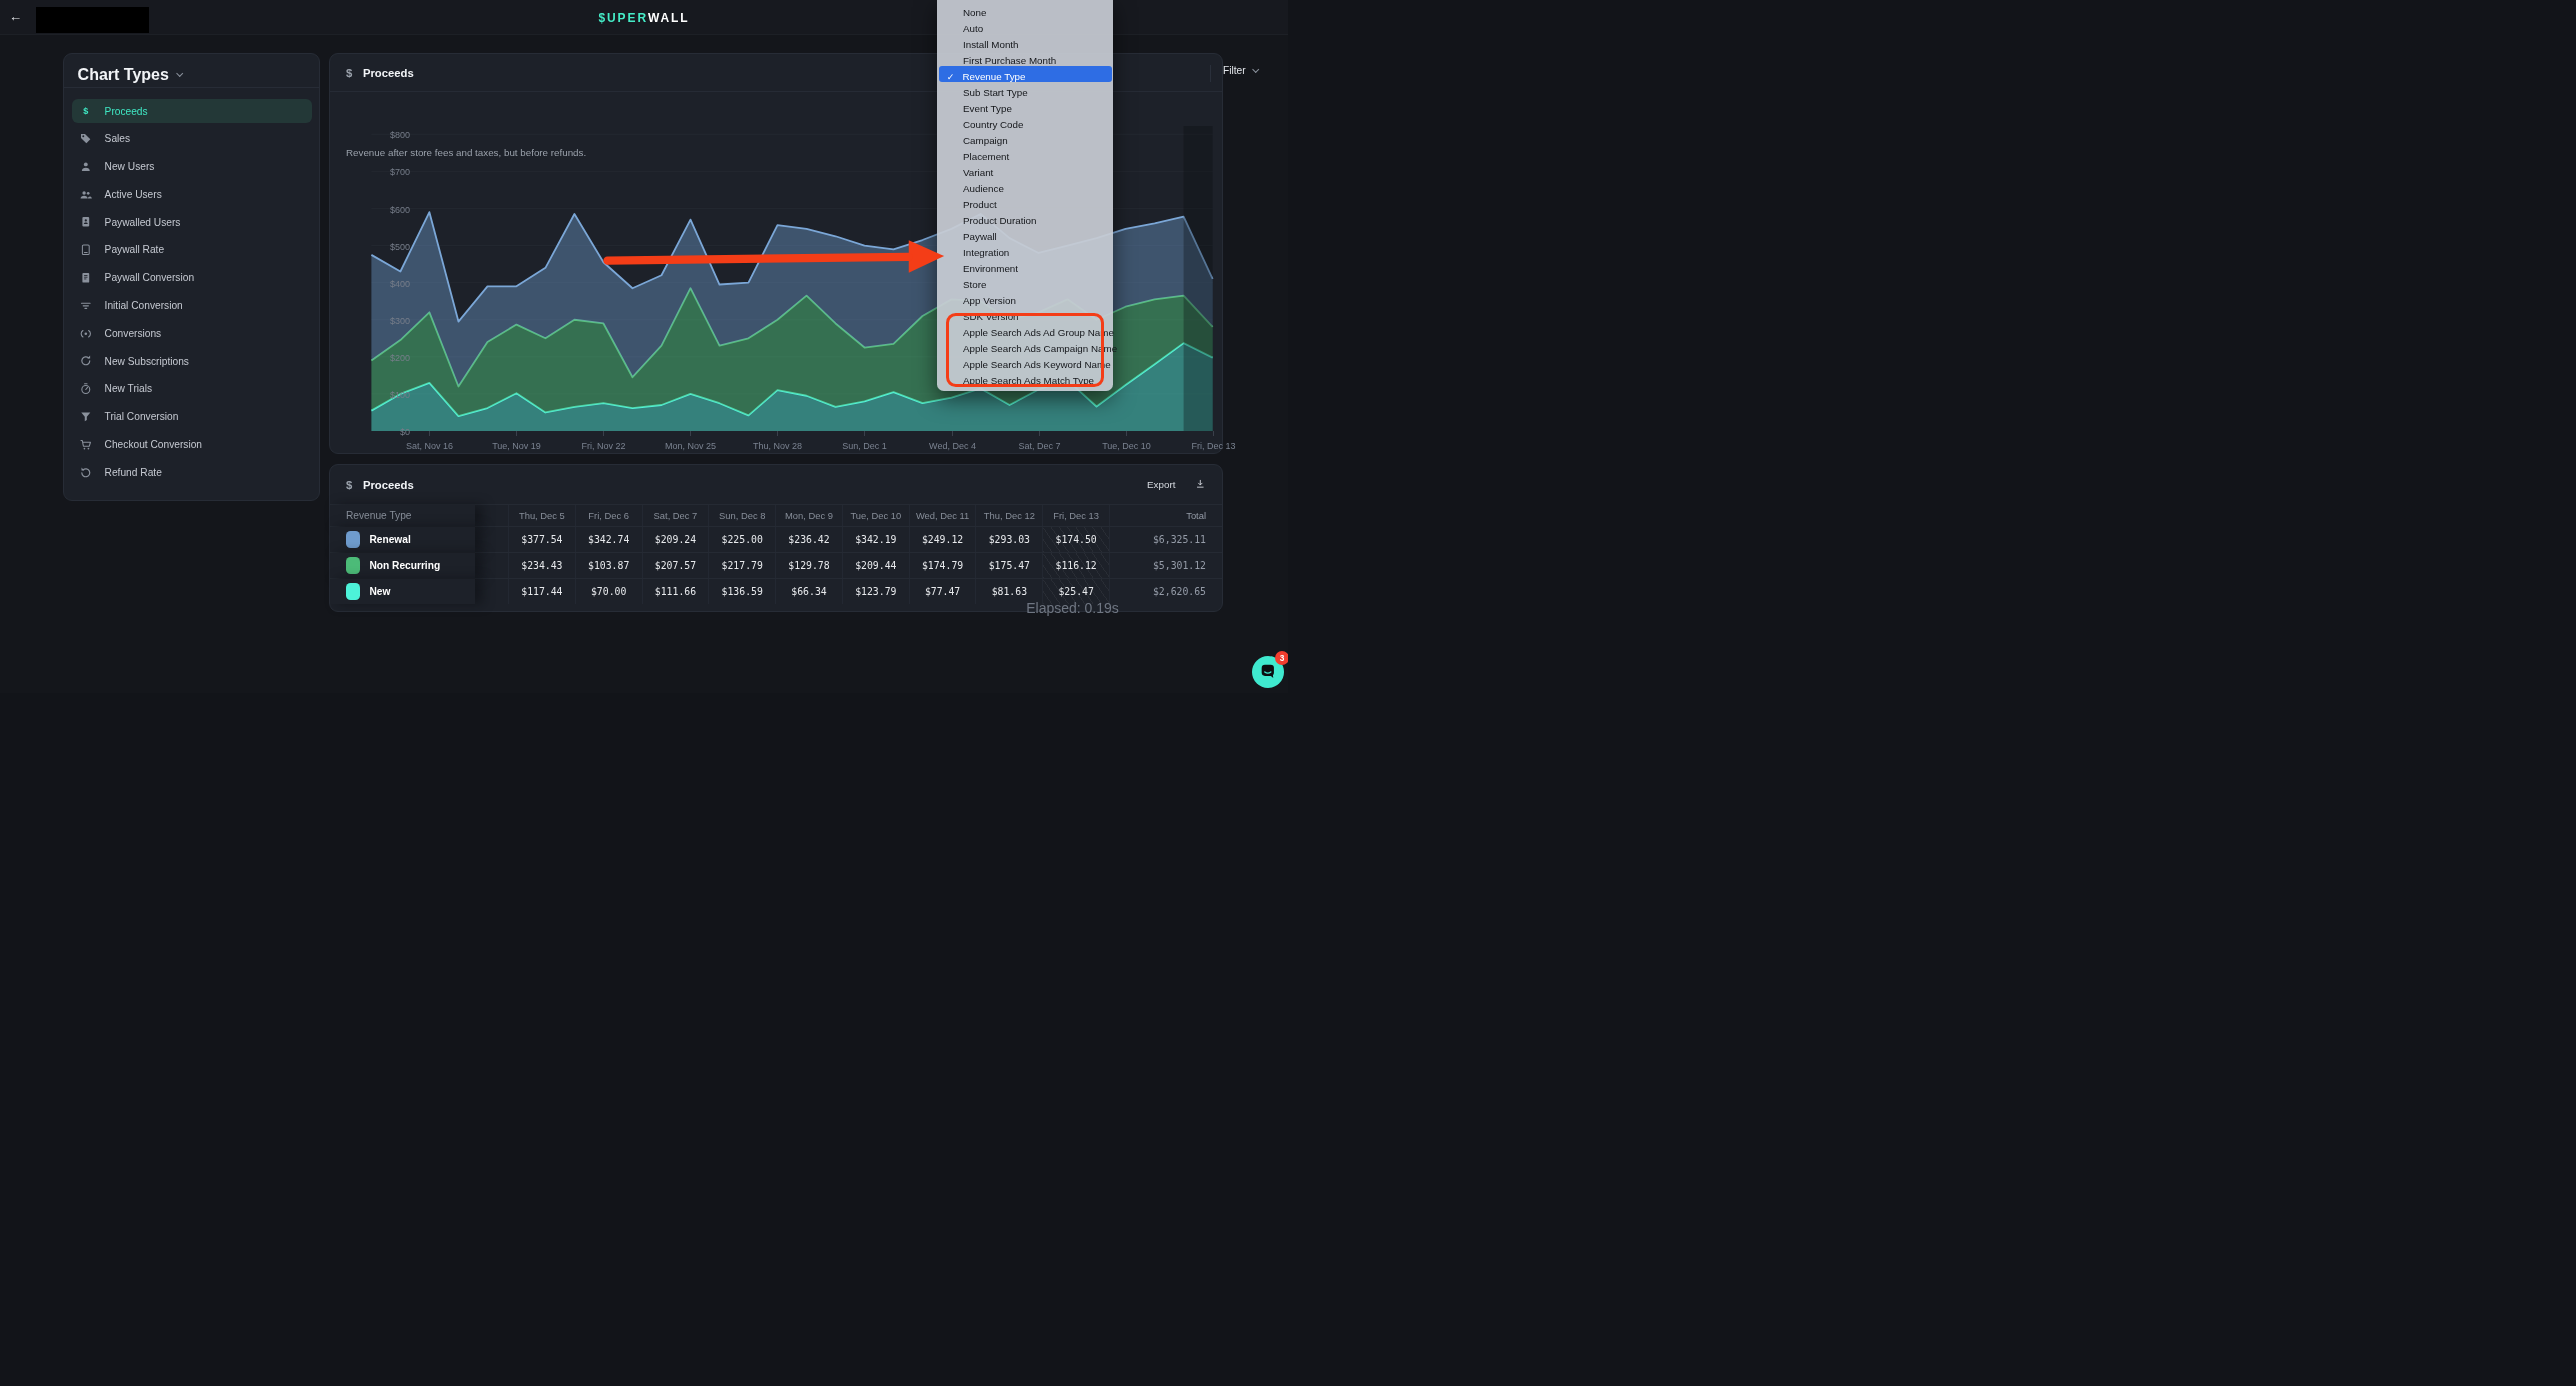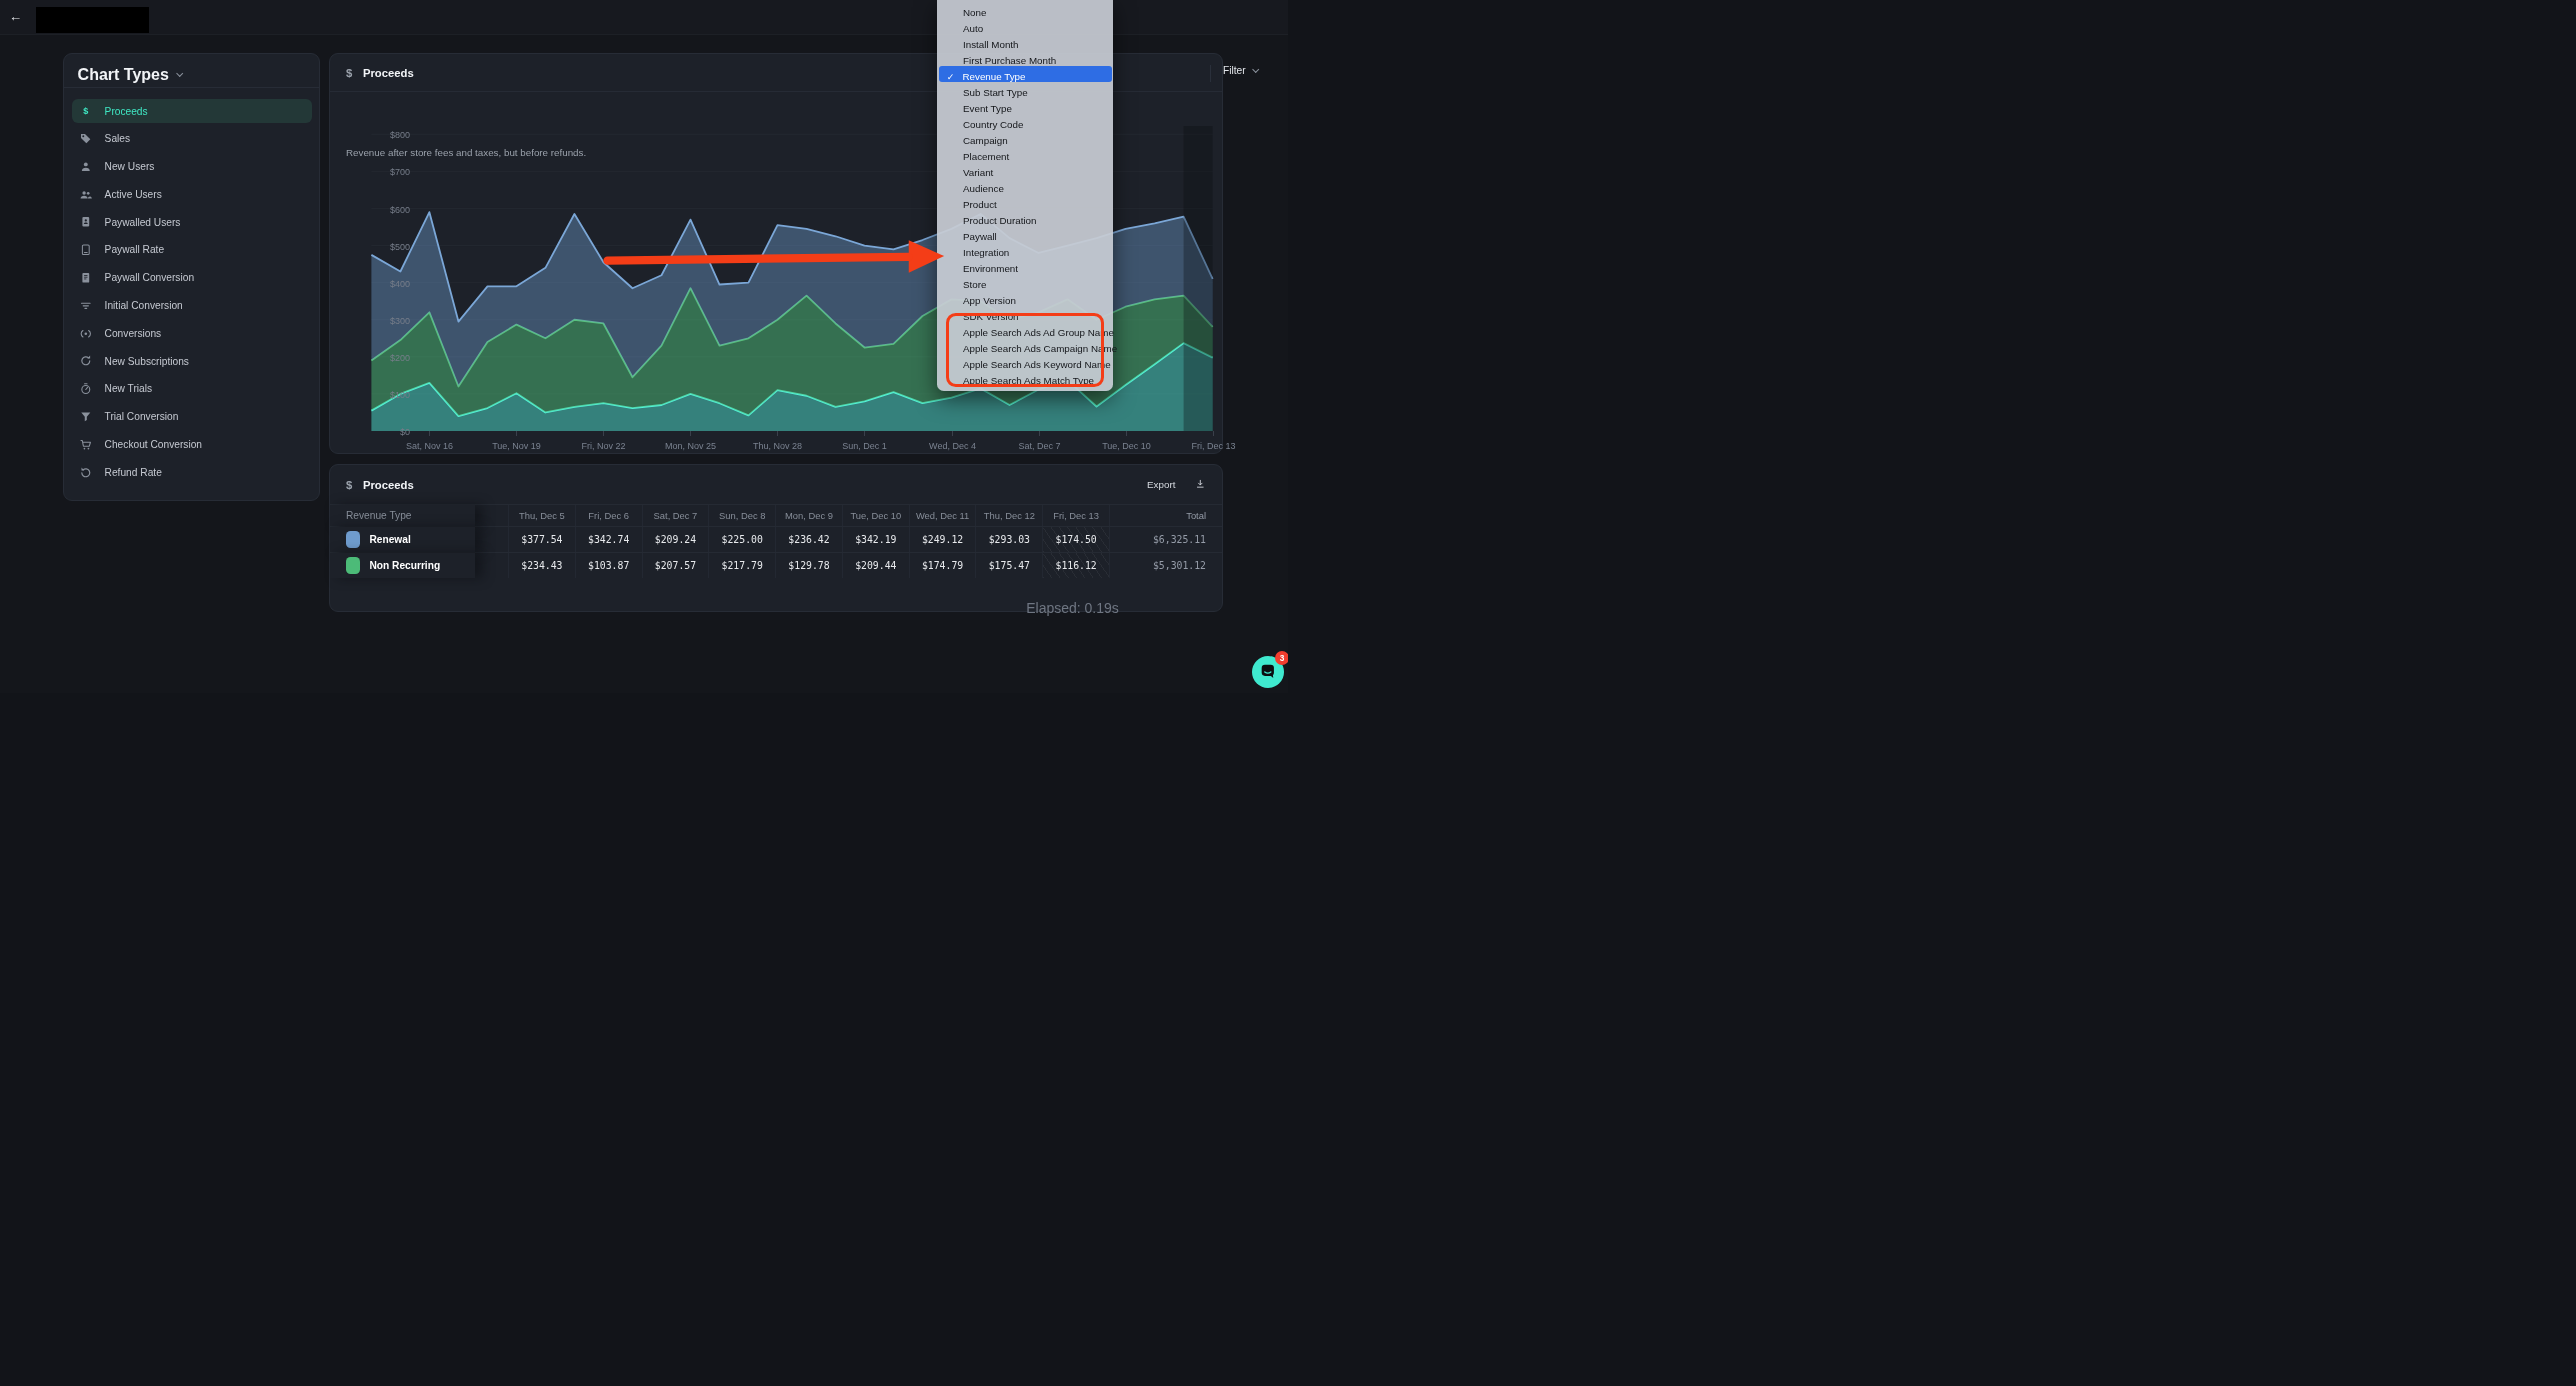--- a/index.html
+++ b/index.html
@@ -115,20 +115,24 @@
                 display:flex; align-items:center; justify-content:center; }
 </style>
 </head>
 <body>
 
 <div id="stage">
 
   <div id="topbar" class="abs"></div>
   <div id="back-arrow" class="abs">←</div>
   <div id="redacted" class="abs"></div>
+  <div id="logo" class="abs">
+    <span class="accent">$UPER</span>
+      <span class="rest">WALL</span>
+  </div>
 
   <div id="sidebar" class="panel abs">
     <div id="sidebar-title-row" class="abs">
       <span id="sidebar-title">Chart Types</span>
       <span class="chev"></span>
     </div>
     <div id="sidebar-divider" class="abs"></div>
     <div id="sidebar-items" class="abs">
         <div class="side-item active">
           <span class="ico">
@@ -360,20 +364,37 @@
           <div class="tc datecol">$103.87</div>
           <div class="tc datecol">$207.57</div>
           <div class="tc datecol">$217.79</div>
           <div class="tc datecol">$129.78</div>
           <div class="tc datecol">$209.44</div>
           <div class="tc datecol">$174.79</div>
           <div class="tc datecol">$175.47</div>
           <div class="tc datecol hatch">$116.12</div>
           <div class="tc total">$5,301.12</div>
         </div>
+        <div class="trow ">
+          <div class="tc first">
+            <span class="swatch" style="background:#4df2d9"></span>
+            <span>New</span>
+          </div>
+          <div class="tc partial">0.40</div>
+          <div class="tc datecol">$117.44</div>
+          <div class="tc datecol">$70.00</div>
+          <div class="tc datecol">$111.66</div>
+          <div class="tc datecol">$136.59</div>
+          <div class="tc datecol">$66.34</div>
+          <div class="tc datecol">$123.79</div>
+          <div class="tc datecol">$77.47</div>
+          <div class="tc datecol">$81.63</div>
+          <div class="tc datecol hatch">$25.47</div>
+          <div class="tc total">$2,620.65</div>
+        </div>
       </div>
   </div>
 
   <div id="menu" class="abs">
       <div class="menu-item">
         <span>None</span>
       </div>
       <div class="menu-item">
         <span>Auto</span>
       </div>

